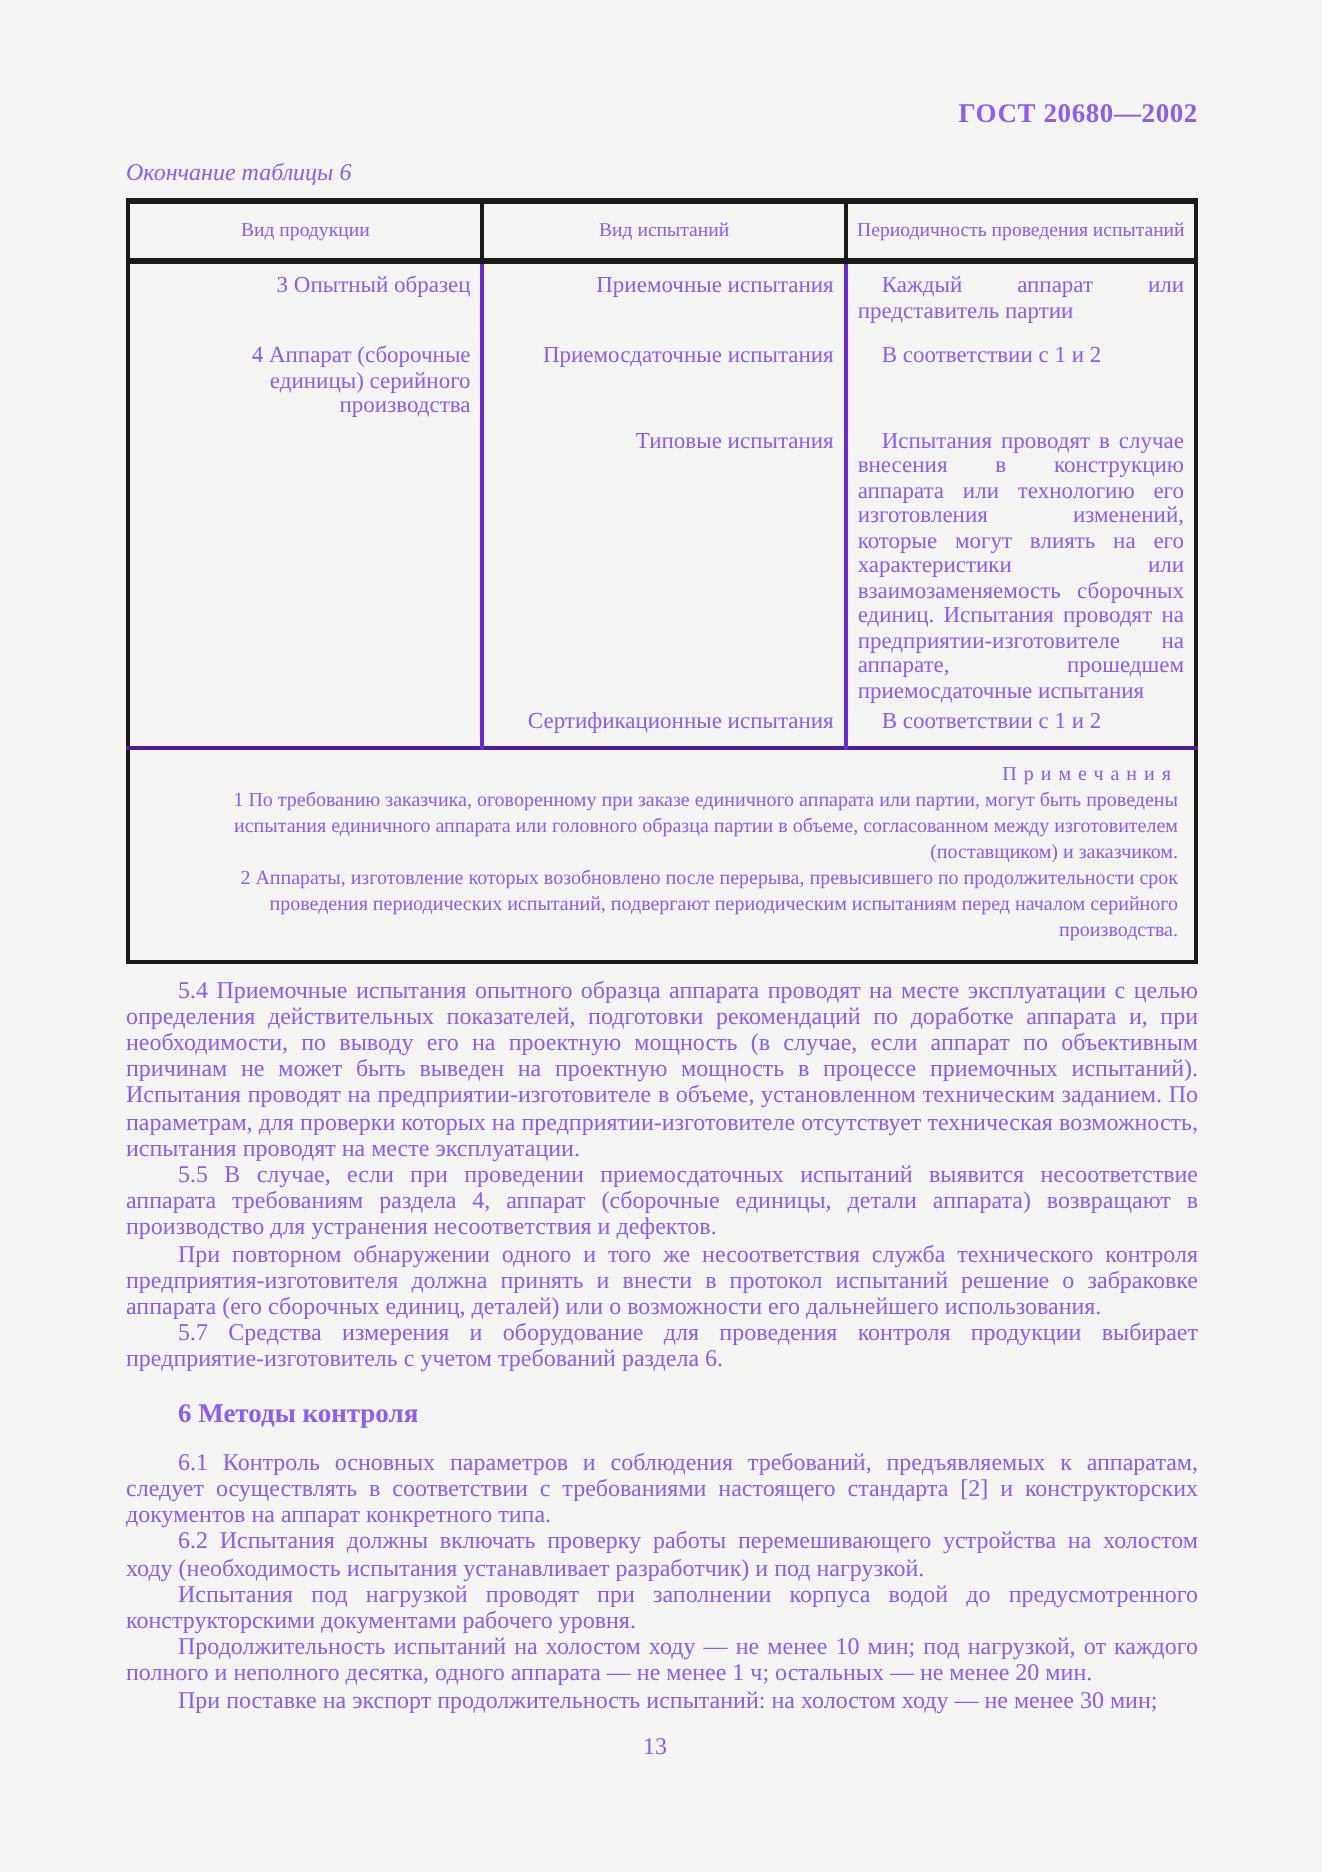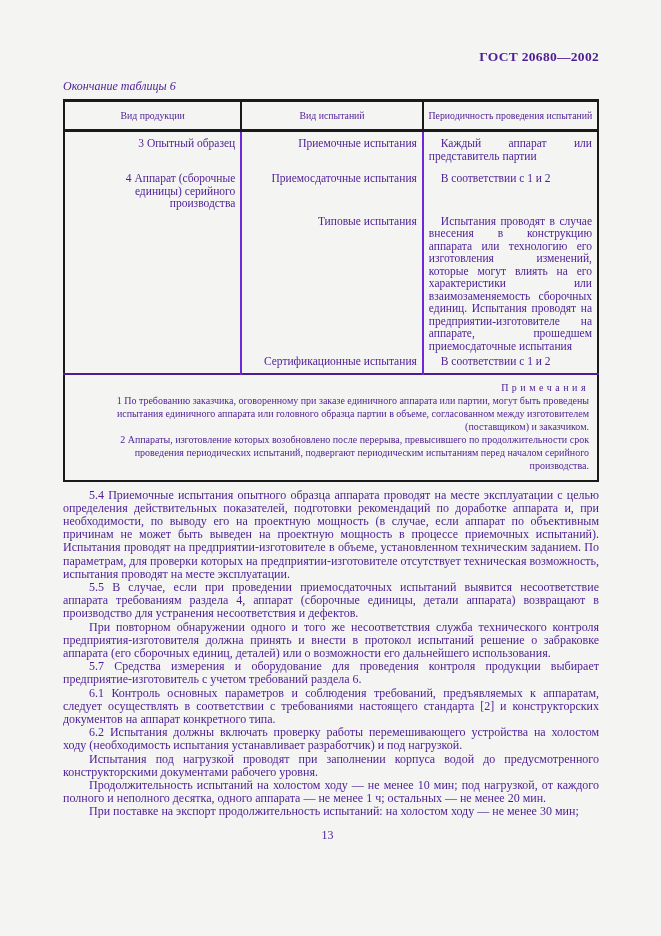--- a/index.html
+++ b/index.html
@@ -1,21 +1,21 @@
 <!DOCTYPE html>
 <html lang="ru"><head>
 <meta charset="utf-8">
 <style>
   html, body { margin: 0; padding: 0; }
   .page {
     position: relative;
     width: 661px;
     height: 936px;
     background: #f4f4f2;
-    color: #4c1d95;
+    color: #8b5cf6;
     font-family: "Liberation Serif", serif;
     overflow: hidden;
   }
   .content {
     position: absolute;
     left: 63px;
     top: 0;
     width: 536px;
   }
   .doc-header {
@@ -177,20 +177,21 @@
           </td>
         </tr>
       </tbody>
     </table>
 
     <div class="body-text">
       <p>5.4 Приемочные испытания опытного образца аппарата проводят на месте эксплуатации с целью определения действительных показателей, подготовки рекомендаций по доработке аппарата и, при необходимости, по выводу его на проектную мощность (в случае, если аппарат по объективным причинам не может быть выведен на проектную мощность в процессе приемочных испытаний). Испытания проводят на предприятии-изготовителе в объеме, установленном техническим заданием. По параметрам, для проверки которых на предприятии-изготовителе отсутствует техническая возможность, испытания проводят на месте эксплуатации.</p>
       <p>5.5 В случае, если при проведении приемосдаточных испытаний выявится несоответствие аппарата требованиям раздела 4, аппарат (сборочные единицы, детали аппарата) возвращают в производство для устранения несоответствия и дефектов.</p>
       <p>При повторном обнаружении одного и того же несоответствия служба технического контроля предприятия-изготовителя должна принять и внести в протокол испытаний решение о забраковке аппарата (его сборочных единиц, деталей) или о возможности его дальнейшего использования.</p>
       <p>5.7 Средства измерения и оборудование для проведения контроля продукции выбирает предприятие-изготовитель с учетом требований раздела 6.</p>
+      <div class="section-heading">6 Методы контроля</div>
       <p>6.1 Контроль основных параметров и соблюдения требований, предъявляемых к аппаратам, следует осуществлять в соответствии с требованиями настоящего стандарта [2] и конструкторских документов на аппарат конкретного типа.</p>
       <p>6.2 Испытания должны включать проверку работы перемешивающего устройства на холостом ходу (необходимость испытания устанавливает разработчик) и под нагрузкой.</p>
       <p>Испытания под нагрузкой проводят при заполнении корпуса водой до предусмотренного конструкторскими документами рабочего уровня.</p>
       <p>Продолжительность испытаний на холостом ходу — не менее 10 мин; под нагрузкой, от каждого полного и неполного десятка, одного аппарата — не менее 1 ч; остальных — не менее 20 мин.</p>
       <p>При поставке на экспорт продолжительность испытаний: на холостом ходу — не менее 30 мин;</p>
     </div>
 
     <div class="page-number">13</div>
 
   </div>

